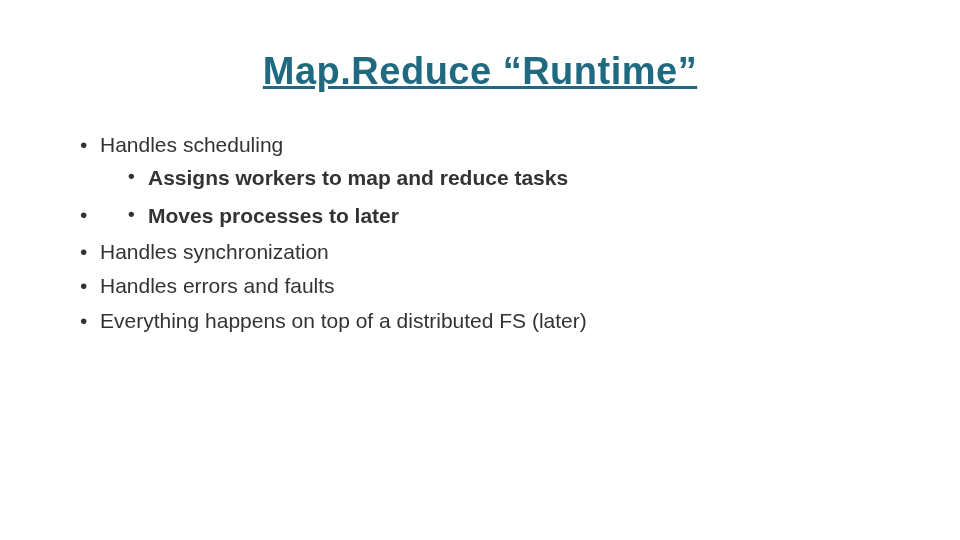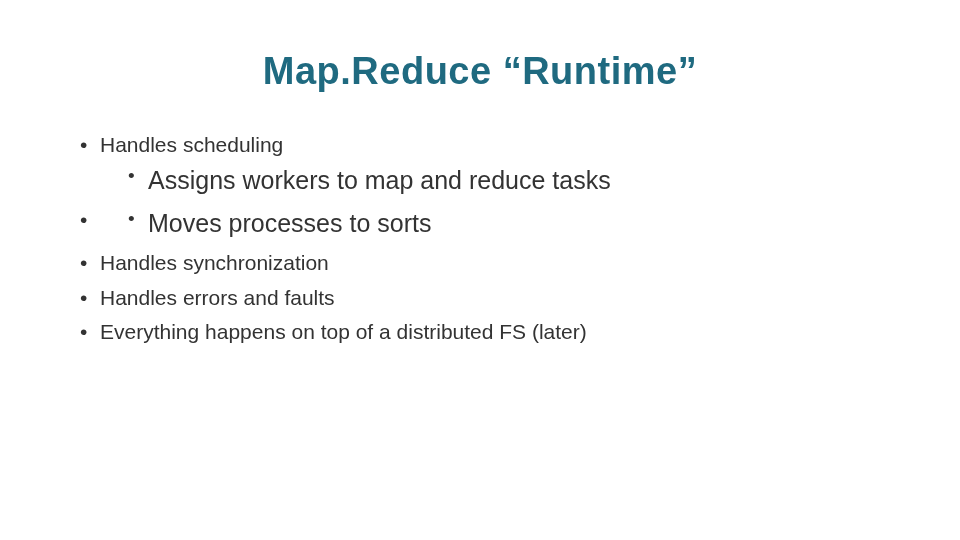--- a/index.html
+++ b/index.html
@@ -15,20 +15,21 @@
       height: 100%;
       padding: 50px 60px 40px 60px;
     }
     .title {
       text-align: center;
       font-size: 38px;
       font-weight: bold;
       color: #1f6a80;
       margin-bottom: 38px;
       letter-spacing: 0.5px;
+      text-decoration: underline;
     }
     ul.top-list {
       list-style: none;
       padding-left: 20px;
     }
     ul.top-list > li {
       position: relative;
       padding-left: 20px;
       margin-bottom: 6px;
       font-size: 21px;
@@ -45,23 +46,24 @@
     }
     ul.sub-list {
       list-style: none;
       padding-left: 28px;
       margin-top: 4px;
       margin-bottom: 8px;
     }
     ul.sub-list > li {
       position: relative;
       padding-left: 20px;
-      font-size: 25px;
+      font-size: 21px;
       color: #333333;
       line-height: 1.4;
+      font-weight: bold;
     }
     ul.sub-list > li::before {
       content: "•";
       position: absolute;
       left: 0;
       top: 0;
       color: #333333;
       font-size: 19px;
     }
   </style>
@@ -72,21 +74,21 @@
   <h1 class="title">Map.Reduce  “Runtime”</h1>
   <ul class="top-list">
     <li>
       <span>Handles scheduling</span>
       <ul class="sub-list">
         <li>Assigns workers to map and reduce tasks</li>
       </ul>
     </li>
     <li>
       <ul class="sub-list">
-        <li>Moves processes to sorts</li>
+        <li>Moves processes to later</li>
       </ul>
     </li>
     <li>
       <span>Handles synchronization</span>
     </li>
     <li>
       <span>Handles errors and faults</span>
     </li>
     <li>
       <span>Everything happens on top of a distributed FS (later)</span>

